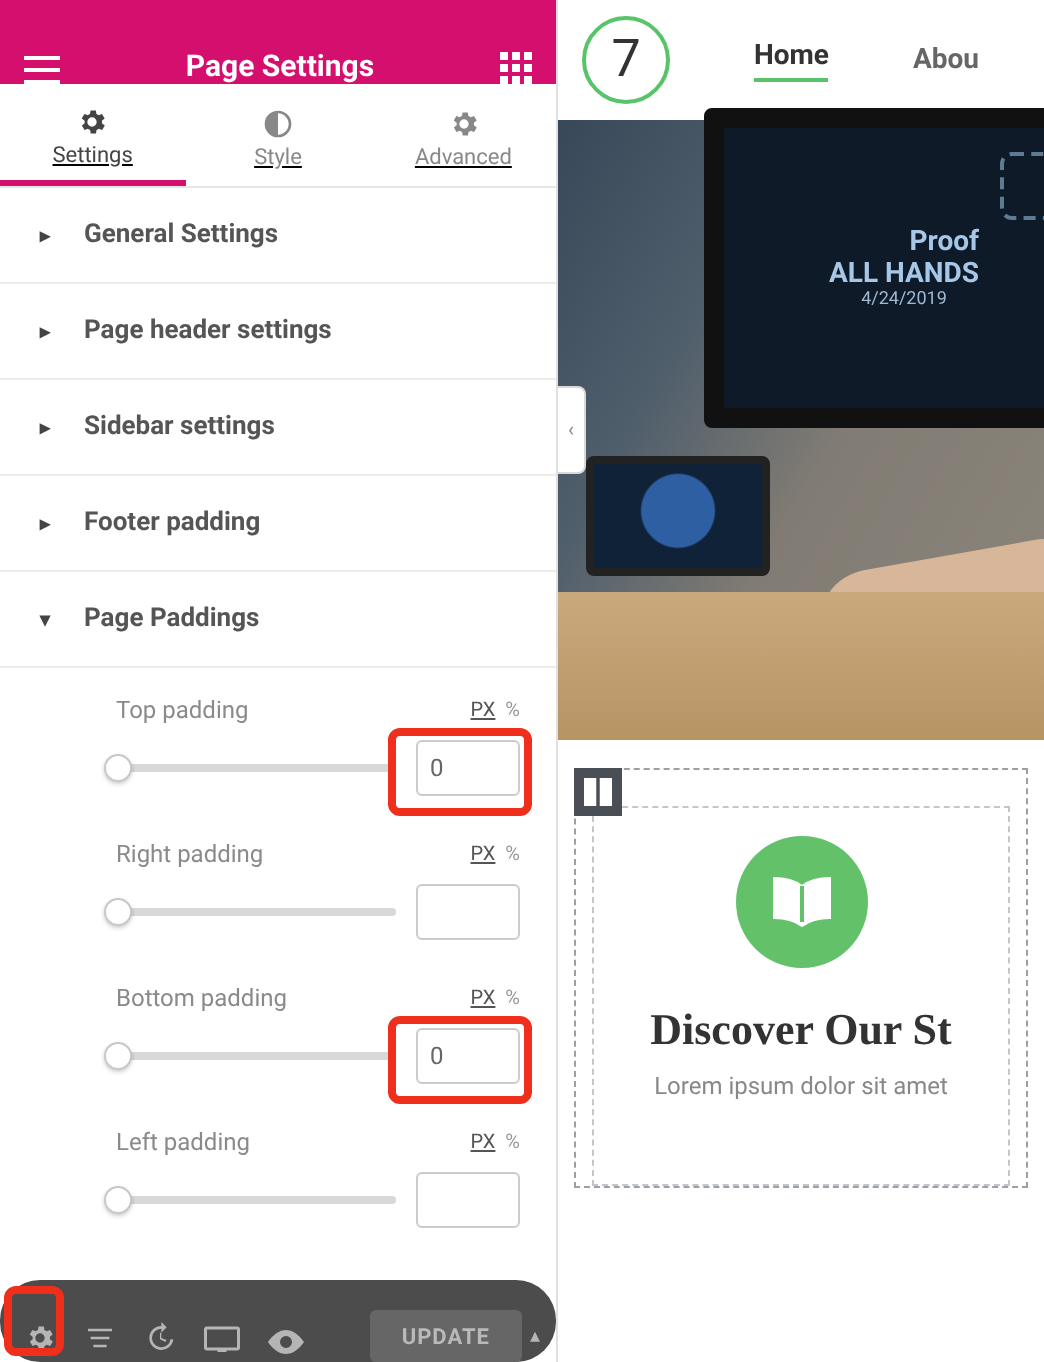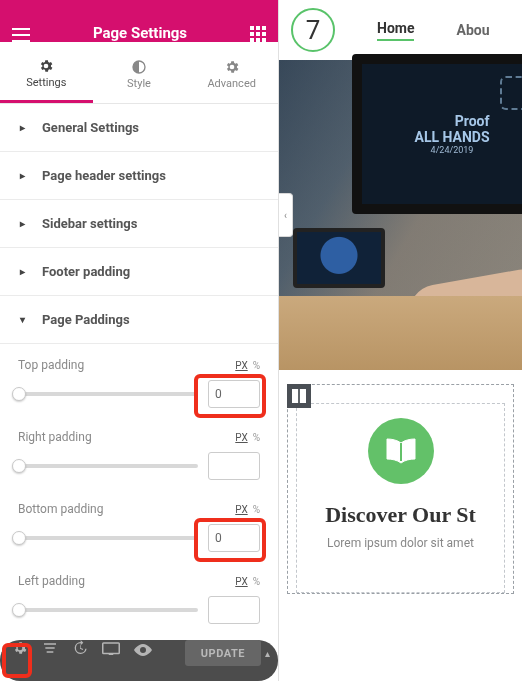--- a/index.html
+++ b/index.html
@@ -6,47 +6,47 @@
   html, body { width: 522px; height: 681px; overflow: hidden; }
   .app { display: flex; width: 522px; height: 681px; }
 
   
   .panel { width: 279px; height: 681px; display: flex; flex-direction: column; border-right: 1px solid #e0e0e0; background: #fff; }
 
   .panel-header { background: #d50f6e; color:#fff; height:42px; display:flex; align-items:flex-end; justify-content:space-between; padding:0 12px; }
   .panel-header .hamburger, .panel-header .apps { color:#fff; fill:#fff; display:flex; align-items:center; justify-content:center; cursor:pointer; }
   .panel-header h1 { font-size:15px; font-weight:700; }
 
-  .panel-tabs { display:flex; height:62px; border-bottom:1px solid #e6e6e6; }
+  .panel-tabs { display:flex; height:52px; border-bottom:1px solid #e6e6e6;text-decoration:underline; }
   .panel-tab { flex:1; display:flex; flex-direction:column; align-items:center; justify-content:center; font-size:11px; color:#888; cursor:pointer; gap:2px; padding-top:4px; }
   .panel-tab svg { fill:#888; }
   .panel-tab.active { color:#444; border-bottom:3px solid #d50f6e; }
   .panel-tab.active svg { fill:#444; }
 
   .sections { flex:1; overflow-y:auto; }
   .section-row { height:48px; display:flex; align-items:center; gap:12px; padding:0 20px; font-size:13px; font-weight:700; color:#555; border-bottom:1px solid #ebebeb; cursor:pointer; }
   .section-row .caret { font-size:10px; color:#444; width:10px; }
   .section-row.open .caret { transform:none; }
 
-  .padding-group { padding:14px 18px 0 18px; }
+  .padding-group { padding:14px 18px 0 18px;margin-left:40px; }
   .pad-ctrl { margin-bottom:22px; position:relative; }
   .pad-label-row { display:flex; justify-content:space-between; align-items:center; margin-bottom:8px; }
   .pad-label { font-size:12px; color:#8a8a8a; }
   .unit-toggle { font-size:10px; color:#999; }
   .unit-toggle .active { text-decoration:underline; color:#555; }
   .pad-input-row { display:flex; align-items:center; gap:10px; }
   .slider { flex:1; position:relative; height:16px; display:flex; align-items:center; }
   .slider-track { height:4px; background:#d8d8d8; width:100%; border-radius:2px; }
   .slider-thumb { position:absolute; left:0; top:50%; transform:translate(-6px,-50%); width:14px; height:14px; border-radius:50%; background:#fff; border:1px solid #c8c8c8; box-shadow:0 1px 2px rgba(0,0,0,.2); }
   .num-input { width:52px; height:28px; border:1px solid #ccc; border-radius:3px; font-size:12px; padding:0 6px; color:#666; }
   .hl { position:absolute; border:4px solid #ef2e1c; border-radius:6px; pointer-events:none; }
   .hl-top   { right:-6px; bottom:-10px; width:72px; height:44px; }
   .hl-bot   { right:-6px; bottom:-10px; width:72px; height:44px; }
 
-  .panel-footer { height:41px; background:#4c4c4c; display:flex; align-items:flex-start; justify-content:space-between; padding:0 8px 0 4px; position:relative;border-radius:20px; }
+  .panel-footer { height:41px; background:#4c4c4c; display:flex; align-items:flex-end; justify-content:space-between; padding:0 8px 0 4px; position:relative;border-radius:20px; }
   .footer-icons { display:flex; align-items:center; gap:14px; padding-left:8px; }
   .footer-icons svg { fill:#b5b5b5; cursor:pointer; }
   .update-btn { background:#666; color:#b9b9b9; font-size:11px; font-weight:700; letter-spacing:.5px; border:none; height:26px; padding:0 16px; border-radius:3px; cursor:pointer; }
   .footer-more { color:#b5b5b5; font-size:10px; margin-left:4px; cursor:pointer; }
   .hl-gear { left:2px; top:3px; width:30px; height:35px; }
 
   
   .preview { flex:1; height:681px; position:relative; background:#fff; overflow:hidden; }
   .nav { height:60px; display:flex; align-items:center; gap:26px; padding:0 14px 0 12px; }
   .logo-ring { width:44px; height:44px; border:2px solid #59c36a; border-radius:50%; display:flex; align-items:center; justify-content:center; font-family: Georgia, serif; font-size:26px; color:#333; }

